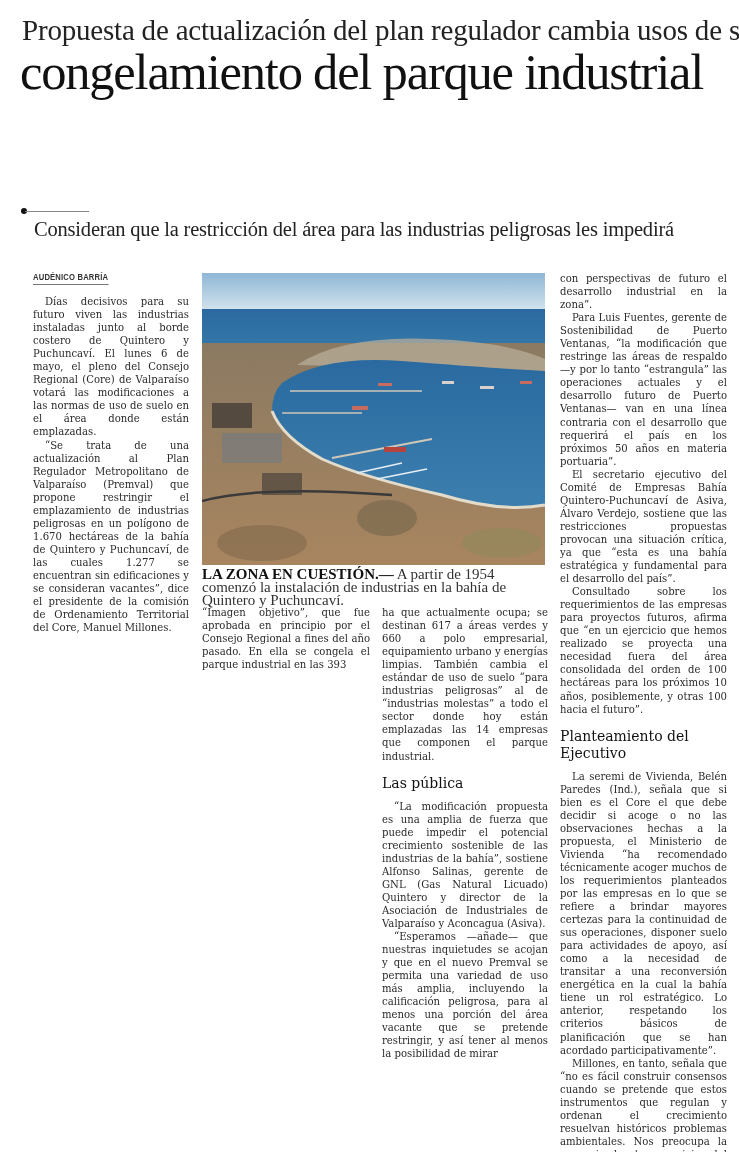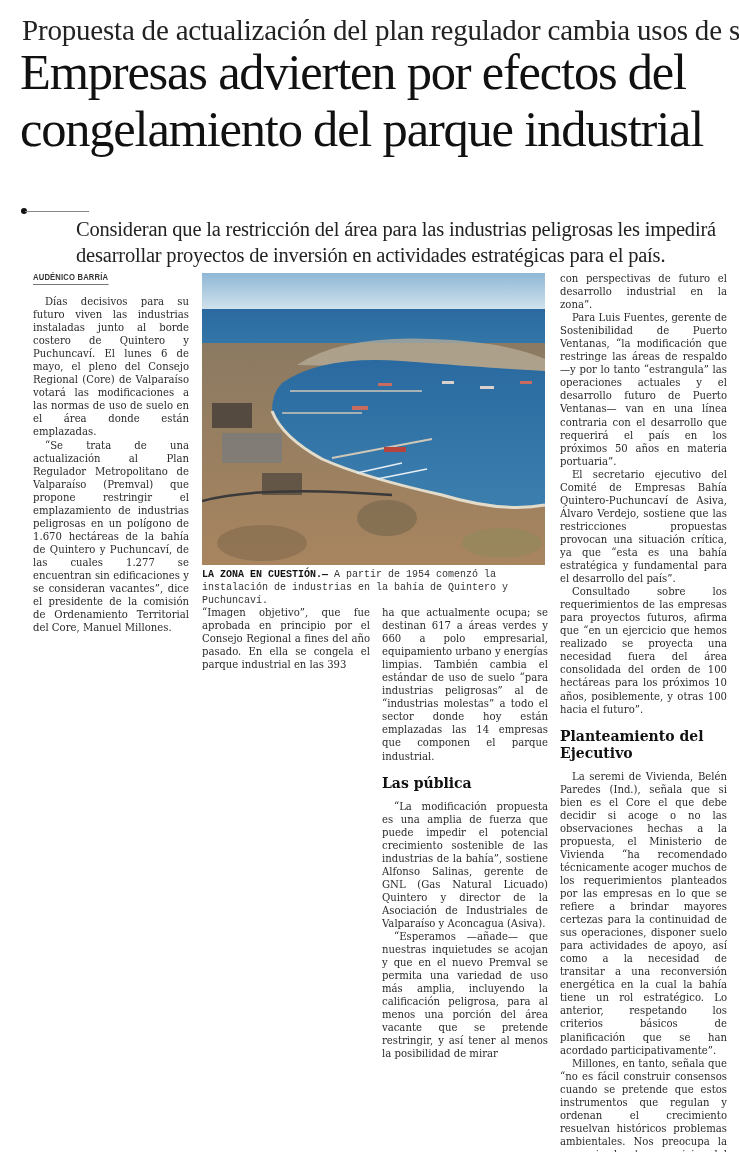--- a/index.html
+++ b/index.html
@@ -8,57 +8,55 @@
   .kicker { position:absolute; left:22px; top:14px; font-family:"Liberation Serif", serif;
             font-size:29px; color:#222; letter-spacing:-0.2px; white-space:nowrap; }
   .headline { position:absolute; left:20px; top:44px; width:715px; font-family:"Liberation Serif", serif;
               font-size:50.5px; line-height:57px; color:#111; letter-spacing:-1.2px; }
   .headline div { white-space:nowrap; }
   .rule-wrap { position:absolute; left:21px; top:207px; width:70px; height:8px; }
   .rule-dot { position:absolute; left:0; top:1px; width:6px; height:6px; border-radius:50%; background:#111; }
   .rule-line { position:absolute; left:4px; top:4px; width:64px; height:1px; background:#888; }
   .deck { position:absolute; left:34px; top:216px; width:700px; font-family:"Liberation Serif", serif;
           font-size:20.5px; line-height:26px; color:#222; letter-spacing:-0.2px; }
-  .deck div { white-space:nowrap;margin-left:42px; }
+  .deck div { white-space:nowrap; }
   .byline { position:absolute; left:33px; top:272px; font-family:"Liberation Sans", sans-serif;
             font-size:9px; font-weight:bold; color:#333; letter-spacing:0.2px;
             border-bottom:1px solid #777; padding-bottom:2px; transform:scaleX(0.85); transform-origin:left; }
   .col { position:absolute; font-family:"DejaVu Serif", serif; font-size:10.1px; line-height:13.05px; color:#2a2a2a; }
   .col p { margin:0; text-align:justify; text-indent:12px; hyphens:manual; }
   .col p.noind { text-indent:0; }
   .col1 { left:33px; top:295px; width:156px; }
   .col2 { left:202px; top:606px; width:168px; }
   .col3 { left:382px; top:606px; width:166px; }
   .col4 { left:560px; top:272px; width:167px; }
-  .subhead { font-family:"DejaVu Serif", serif; font-weight:bold; font-size:14px; line-height:17px; color:#111;
+  .subhead { font-family:"DejaVu Serif", serif; font-weight:normal; font-size:14px; line-height:17px; color:#111;
              margin:12px 0 8px 0; text-indent:0 !important; }
   .photo { position:absolute; left:202px; top:273px; width:343px; height:292px; overflow:hidden; background:#8a7460; }
   .photo svg { display:block; }
-  .caption { position:absolute; left:202px; top:568px; width:345px; font-family:Liberation Mono, monospace;
-             font-size:10px; line-height:13px; color:#333; }
+  .caption { position:absolute; left:202px; top:568px; width:345px; font-family:Liberation Serif, serif;
+             font-size:15px; line-height:13px; color:#333; }
   .caption .lead { font-weight:bold; color:#111; }
 </style>
 </head>
 <body>
 
 <div class="kicker">Propuesta de actualización del plan regulador cambia usos de suelo:</div>
 
 <div class="headline">
-  <div>Empresas advierten por efectos del</div>
   <div>congelamiento del parque industrial</div>
 </div>
 
 <div class="rule-wrap">
   <div class="rule-dot"></div>
   <div class="rule-line"></div>
 </div>
 
 <div class="deck">
   <div>Consideran que la restricción del área para las industrias peligrosas les impedirá</div>
-  <div>desarrollar proyectos de inversión en actividades estratégicas para el país.</div>
 </div>
 
 <div class="byline">AUDÉNICO BARRÍA</div>
 
 <div class="col col1">
   <p>Días decisivos para su futuro viven las industrias instaladas junto al borde costero de Quintero y Puchuncaví. El lunes 6 de mayo, el pleno del Consejo Regional (Core) de Valparaíso votará las modificaciones a las normas de uso de suelo en el área donde están emplazadas.</p>
   <p>“Se trata de una actualización al Plan Regulador Metropolitano de Valparaíso (Premval) que propone restringir el emplazamiento de industrias peligrosas en un polígono de 1.670 hectáreas de la bahía de Quintero y Puchuncaví, de las cuales 1.277 se encuentran sin edificaciones y se consideran vacantes”, dice el presidente de la comisión de Ordenamiento Territorial del Core, Manuel Millones.</p>
 </div>
 
 <div class="photo">

